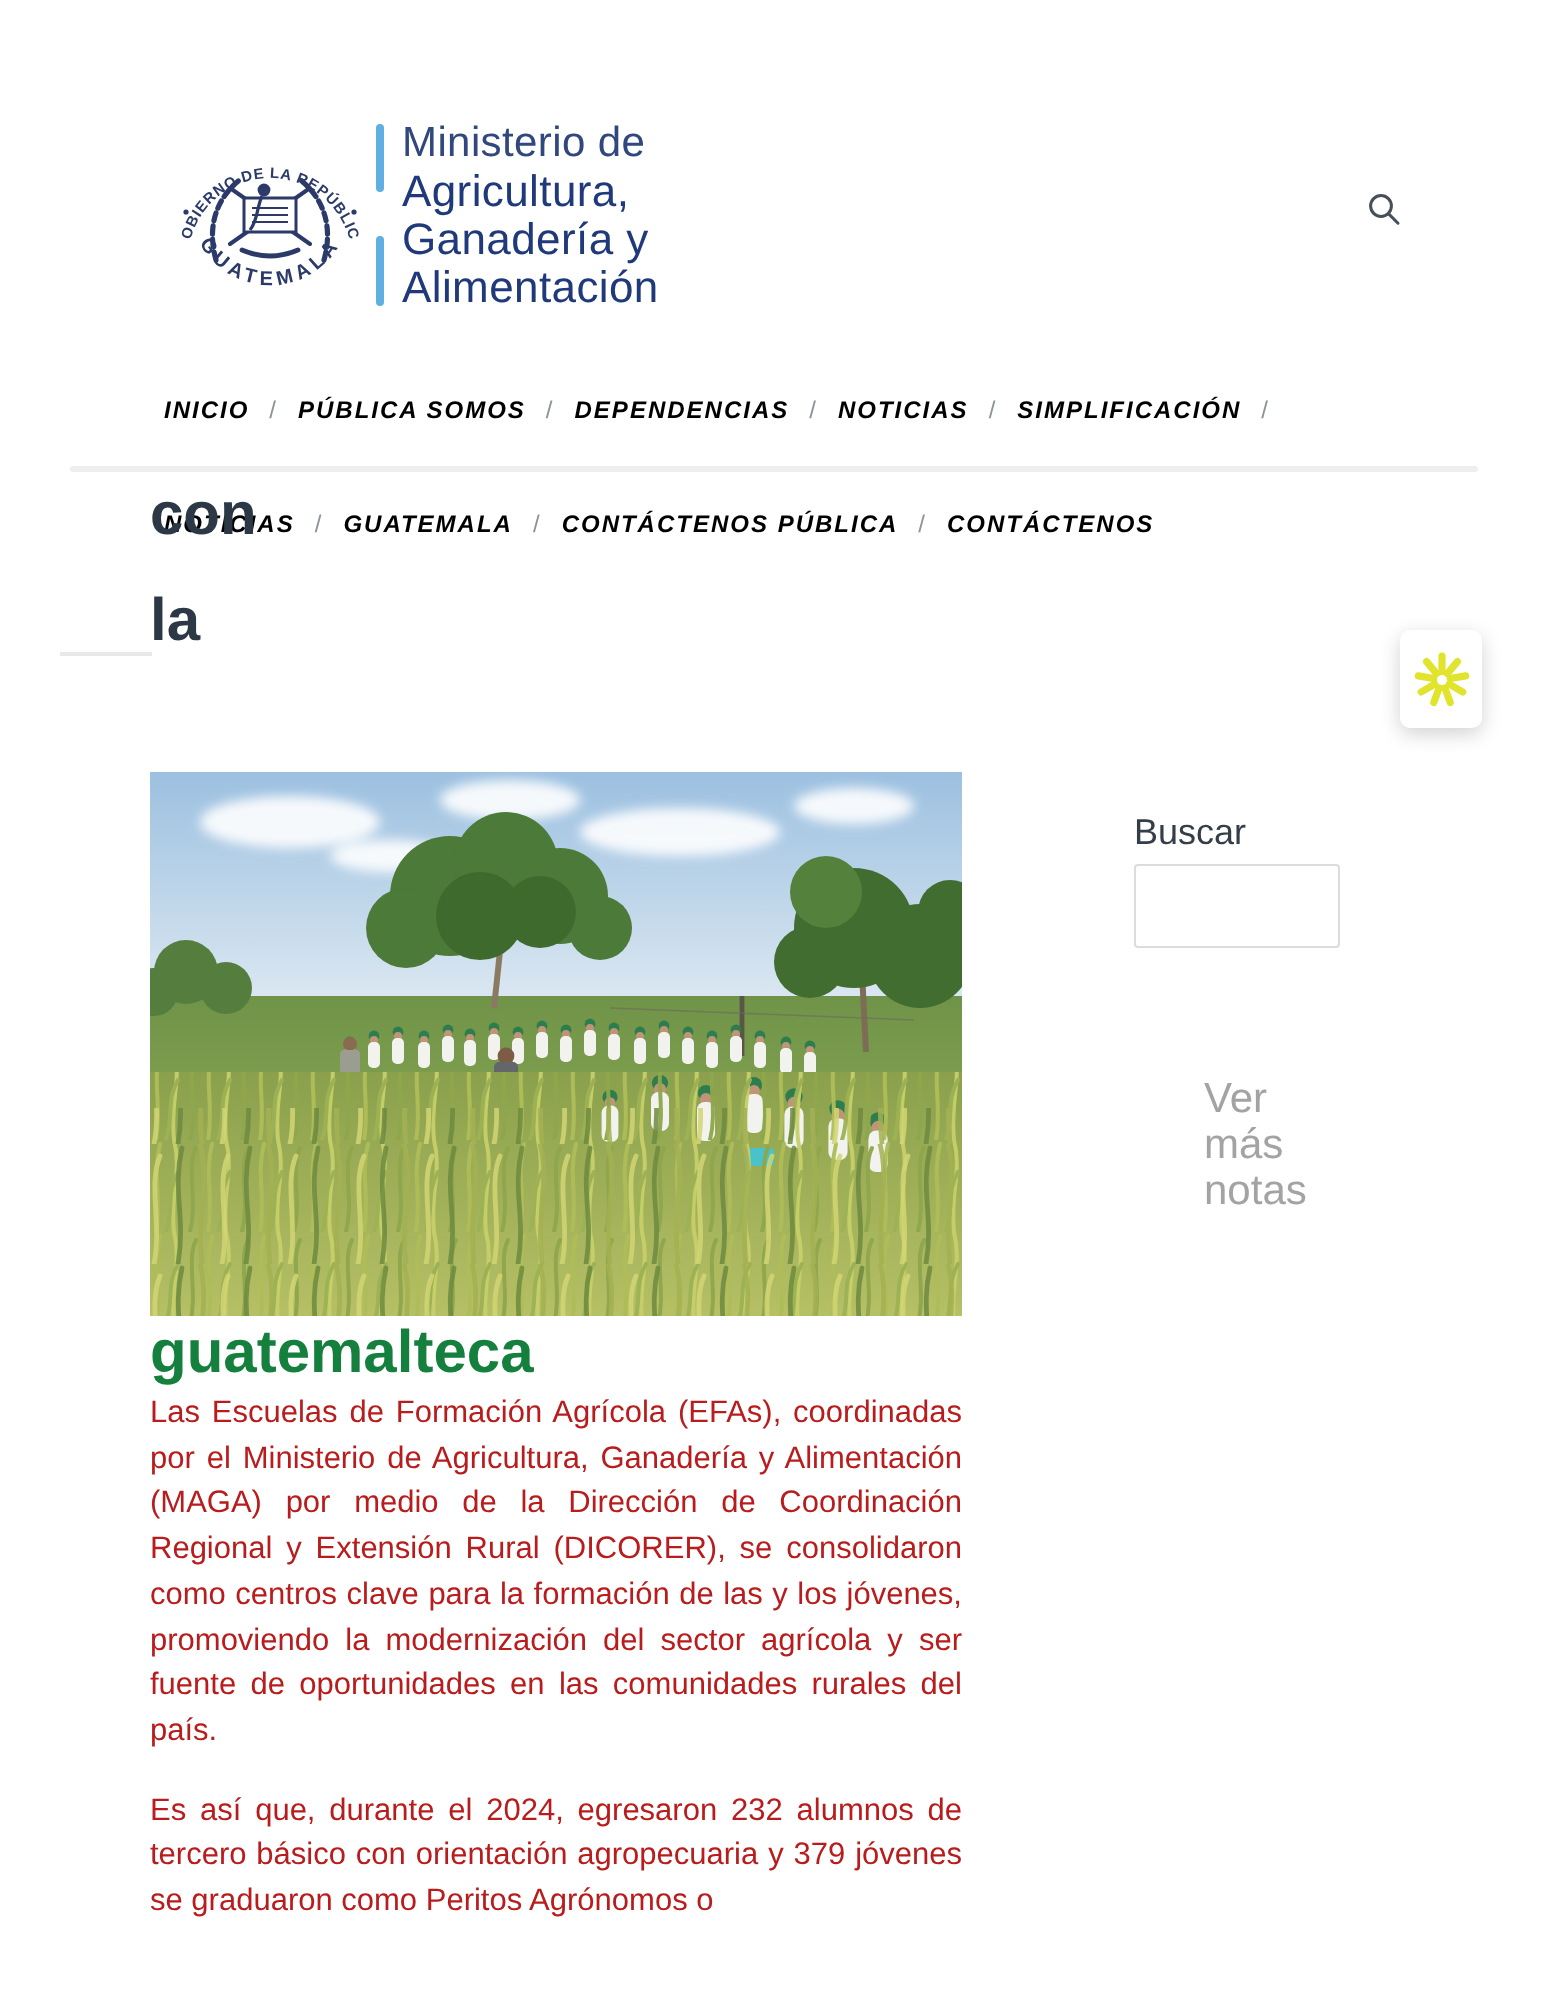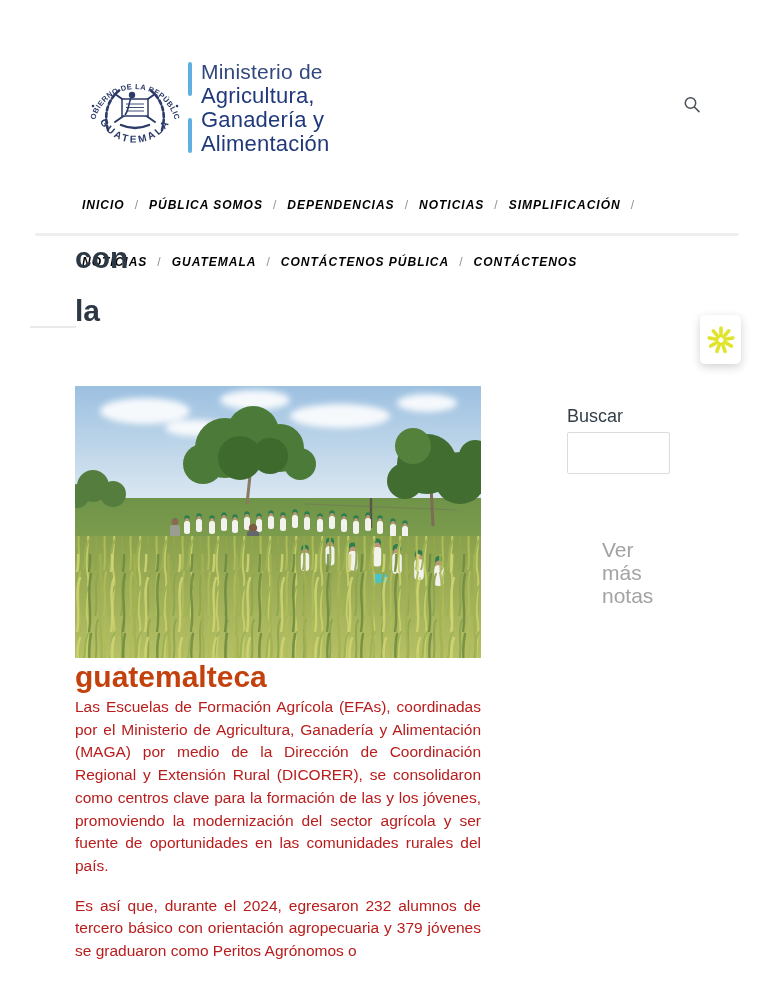--- a/index.html
+++ b/index.html
@@ -29,21 +29,21 @@
   #nav-row2{margin-top:43px;}
 
   #nav-rule{left:35px;top:233px;width:704px;height:3px;background:#eeeeee;border-radius:2px;}
   #nav-rule-stub{left:30px;top:326px;width:46px;height:2px;background:#e9e9e9;}
 
   
   #title{left:75px;top:231px;width:240px;font-size:30px;font-weight:700;
          color:#2c3845;line-height:53px;z-index:3;}
   #title span{display:block;}
   #photo{left:75px;top:386px;width:406px;height:272px;overflow:hidden;}
-  #title-tail{left:75px;top:660px;font-size:30px;font-weight:700;color:#c2410c;z-index:3;}
+  #title-tail{left:75px;top:660px;font-size:30px;font-weight:700;color:#15803d;z-index:3;}
   #body-copy{left:75px;top:696px;width:406px;font-size:15.5px;line-height:22.7px;
              color:#b91c1c;text-align:justify;}
   #body-copy p{margin:0 0 17px 0;}
 
   
   #sidebar{left:543px;top:406px;width:170px;margin-left:24px;}
   #search-label{font-size:18px;color:#333e48;display:block;margin-bottom:5px;}
   #sidebar-search{width:103px;height:42px;border:1px solid #dcdcdc;border-radius:2px;
                   background:#fff;outline:none;font-size:15px;padding:0 6px;box-sizing:border-box;}
   #more-link{display:block;margin:64px 0 0 35px;width:74px;font-size:21px;

